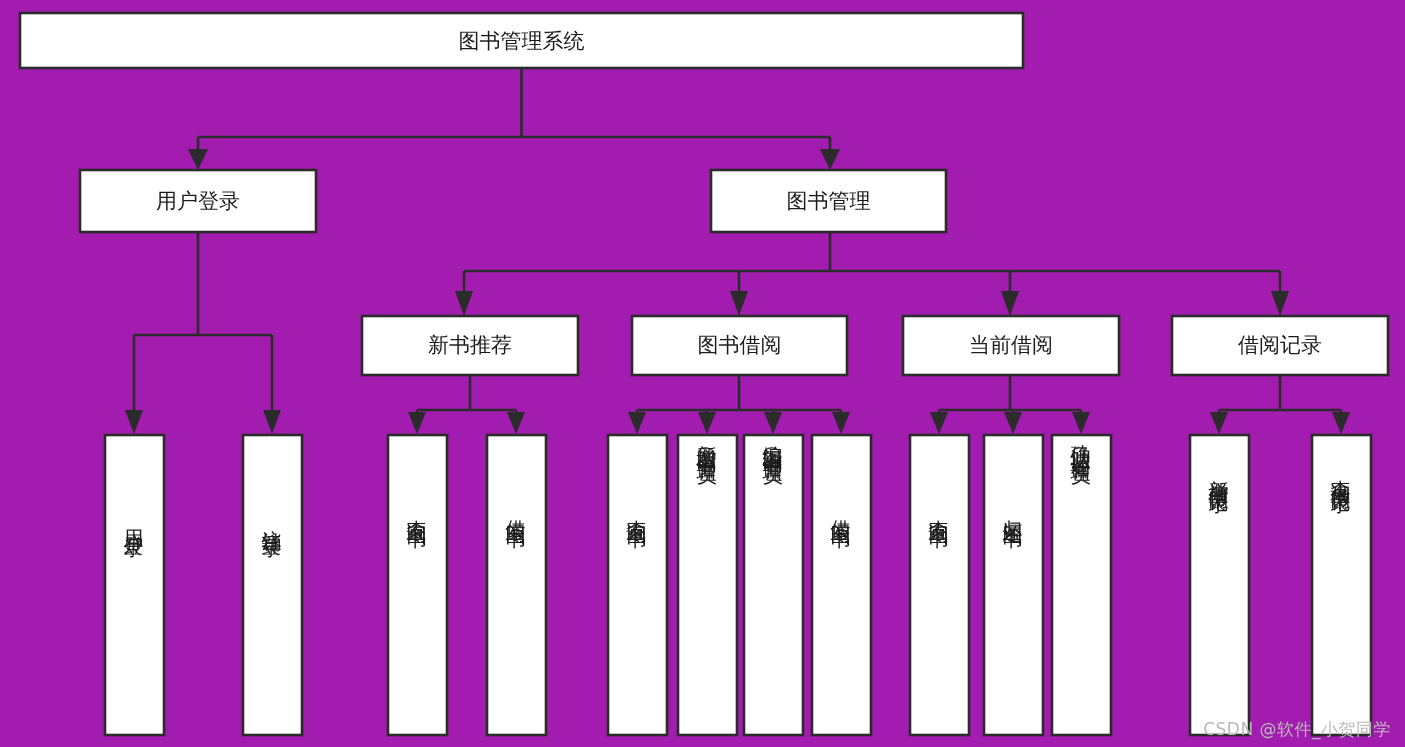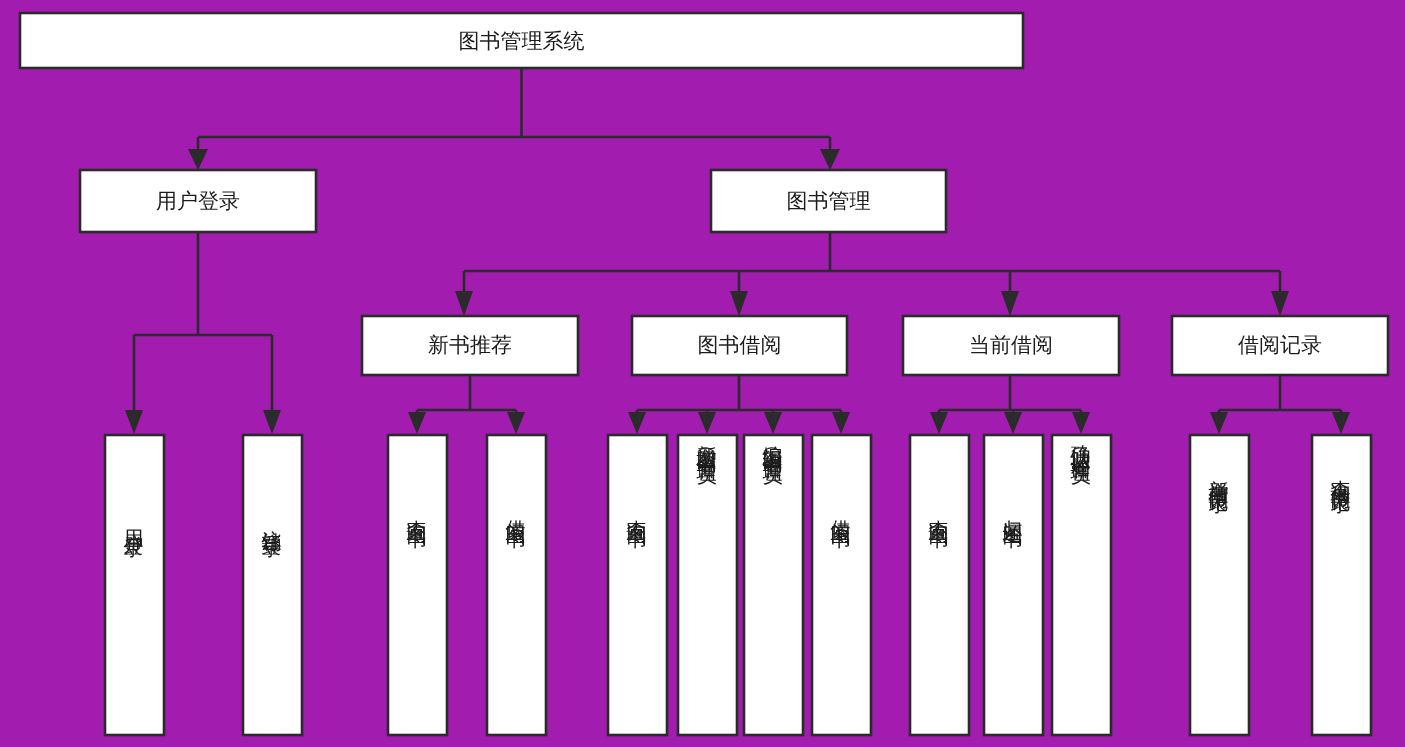--- a/index.html
+++ b/index.html
@@ -223,13 +223,14 @@
       <rect class="node-rect" x="1190" y="435" width="59" height="300"></rect>
       <text class="node-label-v" x="1219" y="473">新增借阅记录</text>
     </g>
     <g>
       <rect class="node-rect" x="1312" y="435" width="59" height="300"></rect>
       <text class="node-label-v" x="1341" y="473">查询借阅记录</text>
     </g>
 
   </svg>
 
+  <div class="watermark">CSDN @软件_小贺同学</div>
 </div>
 
 </body></html>

